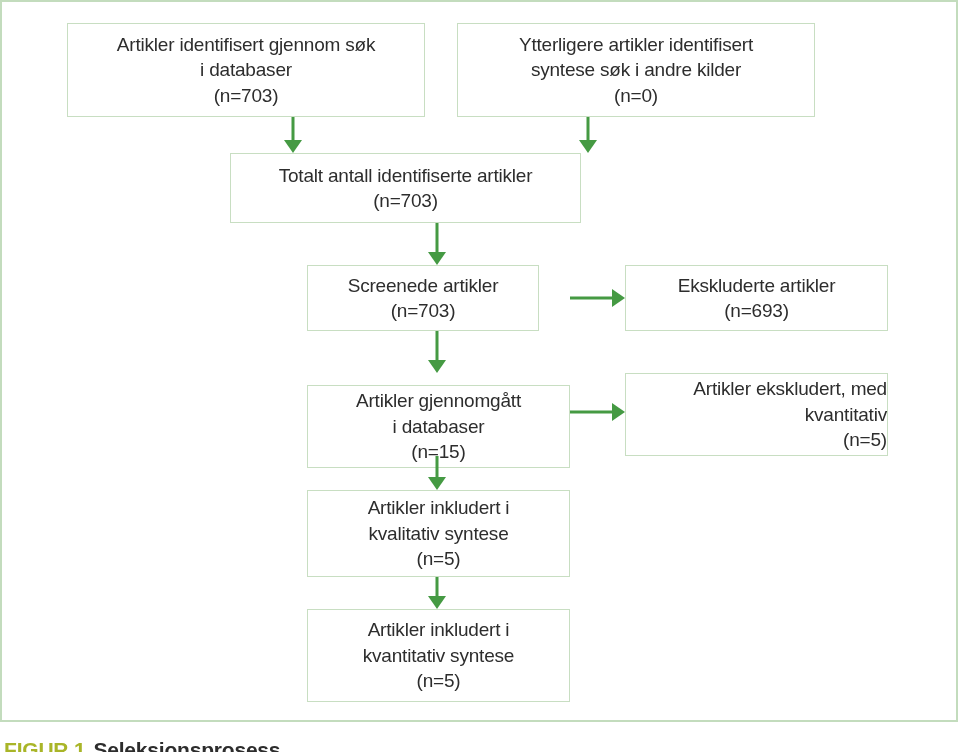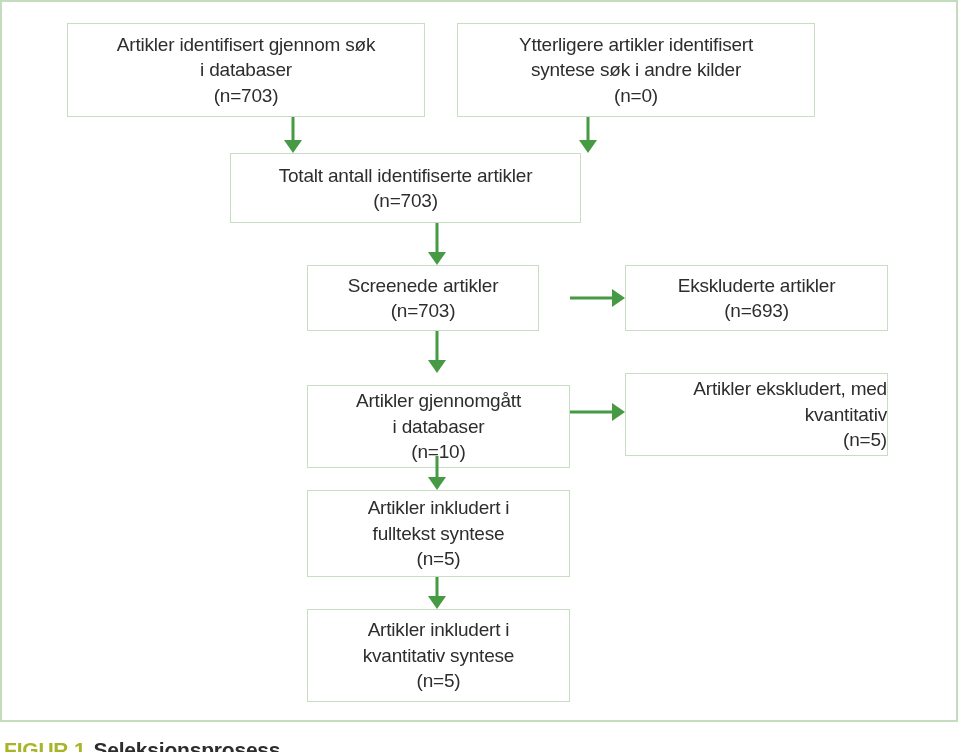--- a/index.html
+++ b/index.html
@@ -128,42 +128,42 @@
   </div>
 
   <div class="arrow-v" style="left:428px; top:331px; width:18px; height:42px;">
     <div class="shaft"></div>
     <div class="head"></div>
   </div>
 
   <div class="flow-box" style="left:307px; top:385px; width:263px; height:83px;">
     <div>Artikler gjennomgått</div>
     <div>i databaser</div>
-    <div>(n=10)</div>
+    <div>(n=15)</div>
   </div>
 
   <div class="arrow-h" style="left:570px; top:403px; width:55px; height:18px;">
     <div class="shaft"></div>
     <div class="head"></div>
   </div>
 
   <div class="flow-box" style="left:625px; top:373px; width:263px; height:83px;align-items:flex-end;">
     <div>Artikler ekskludert, med</div>
     <div>kvantitativ</div>
     <div>(n=5)</div>
   </div>
 
   <div class="arrow-v" style="left:428px; top:456px; width:18px; height:34px;">
     <div class="shaft"></div>
     <div class="head"></div>
   </div>
 
   <div class="flow-box" style="left:307px; top:490px; width:263px; height:87px;">
     <div>Artikler inkludert i</div>
-    <div>fulltekst syntese</div>
+    <div>kvalitativ syntese</div>
     <div>(n=5)</div>
   </div>
 
   <div class="arrow-v" style="left:428px; top:577px; width:18px; height:32px;">
     <div class="shaft"></div>
     <div class="head"></div>
   </div>
 
   <div class="flow-box" style="left:307px; top:609px; width:263px; height:93px;">
     <div>Artikler inkludert i</div>

